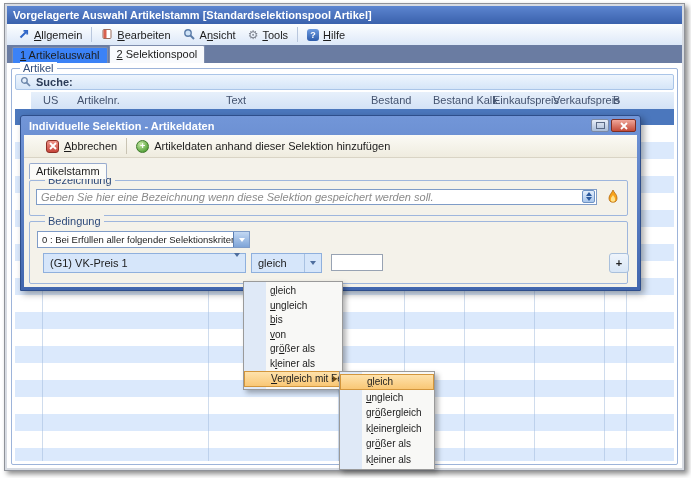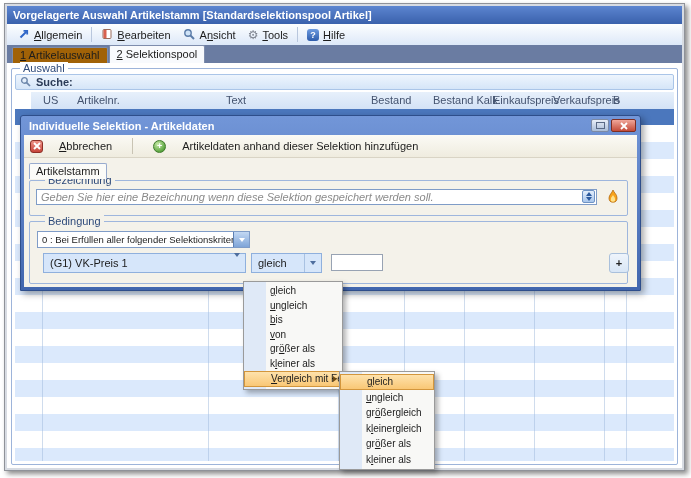--- a/index.html
+++ b/index.html
@@ -13,21 +13,21 @@
   .titlebar{position:absolute;left:2px;top:2px;right:2px;height:18px;
             background:linear-gradient(#5c85d0,#3a61ac);color:#fff;font-weight:bold;
             display:flex;align-items:center;padding-left:6px;}
   .menubar{position:absolute;left:2px;top:20px;right:2px;height:21px;
            background:linear-gradient(#fdfeff,#dce8f8);border-bottom:1px solid #c3d3ea;
            display:flex;align-items:center;padding-left:5px;}
   .m-item{display:flex;align-items:center;gap:4px;padding:2px 6px;cursor:default;}
   .m-sep{width:1px;height:15px;background:#b9c7dd;margin:0 3px;}
   .tabstrip{position:absolute;left:2px;top:41px;right:2px;height:18px;background:#6a7ca2;
             display:flex;align-items:flex-end;padding-left:5px;gap:1px;}
-  .tab{background:#a16207;border:1px solid #7e8dad;border-bottom:none;border-radius:2px 2px 0 0;
+  .tab{background:#3b82f6;border:1px solid #7e8dad;border-bottom:none;border-radius:2px 2px 0 0;
        padding:1px 7px;height:13px;line-height:13px;}
   .tab.active{background:#f8fafd;height:15px;line-height:15px;}
   .content{position:absolute;left:2px;top:59px;right:2px;bottom:2px;background:#fff;}
 
   
   .gbox{position:absolute;left:4px;top:5px;right:4px;bottom:3px;border:1px solid #9db4da;border-radius:2px;}
   .gbox-label{position:absolute;left:8px;top:-7px;background:#fff;padding:0 3px;color:#2e4a7a;}
   .searchbar{position:absolute;left:3px;top:5px;right:3px;height:16px;
              background:linear-gradient(#eef5fd,#d5e5f8);border:1px solid #aac5e8;border-radius:2px;
              display:flex;align-items:center;gap:5px;padding-left:4px;box-sizing:border-box;}
@@ -50,21 +50,21 @@
   .dtitle{height:19px;display:flex;align-items:center;color:#fff;font-weight:bold;padding-left:5px;}
   .dbtns{margin-left:auto;display:flex;gap:2px;padding-right:1px;align-items:center;}
   .btn-restore{width:18px;height:13px;border-radius:2px;border:1px solid #7c8aa5;box-sizing:border-box;
                background:linear-gradient(#e8eef7,#aabdd8);display:flex;align-items:center;justify-content:center;}
   .btn-restore span{width:7px;height:5px;border:1px solid #5a6a85;display:block;}
   .btn-close{width:25px;height:13px;border-radius:2px;border:1px solid #7e2d22;box-sizing:border-box;
              background:linear-gradient(#f0a79a,#c34b39);display:flex;align-items:center;justify-content:center;}
   .dbody{position:relative;background:#f4f2ea;height:152px;}
   .dtoolbar{position:absolute;left:0;top:0;right:0;height:22px;
             background:linear-gradient(#fbfaf5,#efecdf);border-bottom:1px solid #d9d4c5;
-            display:flex;align-items:center;padding-left:6px;gap:16px;}
+            display:flex;align-items:center;padding-left:22px;gap:5px;}
   .t-sep{width:1px;height:16px;background:#c9c4b4;margin:0 4px;}
   .dtab{position:absolute;left:5px;top:28px;height:15px;line-height:14px;z-index:2;
         background:#fbfbf8;border:1px solid #98abce;border-bottom:none;border-radius:2px 2px 0 0;padding:0 6px;}
   .dgroup{position:absolute;border:1px solid #9eb6dd;border-radius:2px;}
   .g-label{position:absolute;left:7px;top:-7px;background:#f4f2ea;padding:0 3px;color:#2e4a7a;margin-left:8px;}
   #g-bez{left:5px;top:45px;right:9px;height:34px;}
   #g-bed{left:5px;top:86px;right:9px;height:61px;}
   .bez-input{position:absolute;left:6px;top:8px;right:30px;height:16px;box-sizing:border-box;
              border:1px solid #7f9cc7;background:#fff;padding:0 16px 0 4px;
              font:italic 11px "Liberation Sans",sans-serif;color:#444;outline:none;}
@@ -167,21 +167,21 @@
       <div class="tab">
         <span><u>1</u> Artikelauswahl</span>
       </div>
       <div class="tab active">
         <span><u>2</u> Selektionspool</span>
       </div>
     </div>
 
     <div class="content">
       <div class="gbox">
-        <span class="gbox-label">Auswahl</span>
+        <span class="gbox-label">Artikel</span>
 
         <div class="searchbar">
           <span><svg width="11" height="11" viewBox="0 0 11 11">
                 <circle cx="4.4" cy="4.4" r="2.8" fill="none" stroke="#6d87ab" stroke-width="1.4"></circle>
                 <line x1="6.6" y1="6.6" x2="10" y2="10" stroke="#6d87ab" stroke-width="1.7"></line>
               </svg></span>
           <span class="search-label">Suche:</span>
         </div>
 
         <div class="theader">

